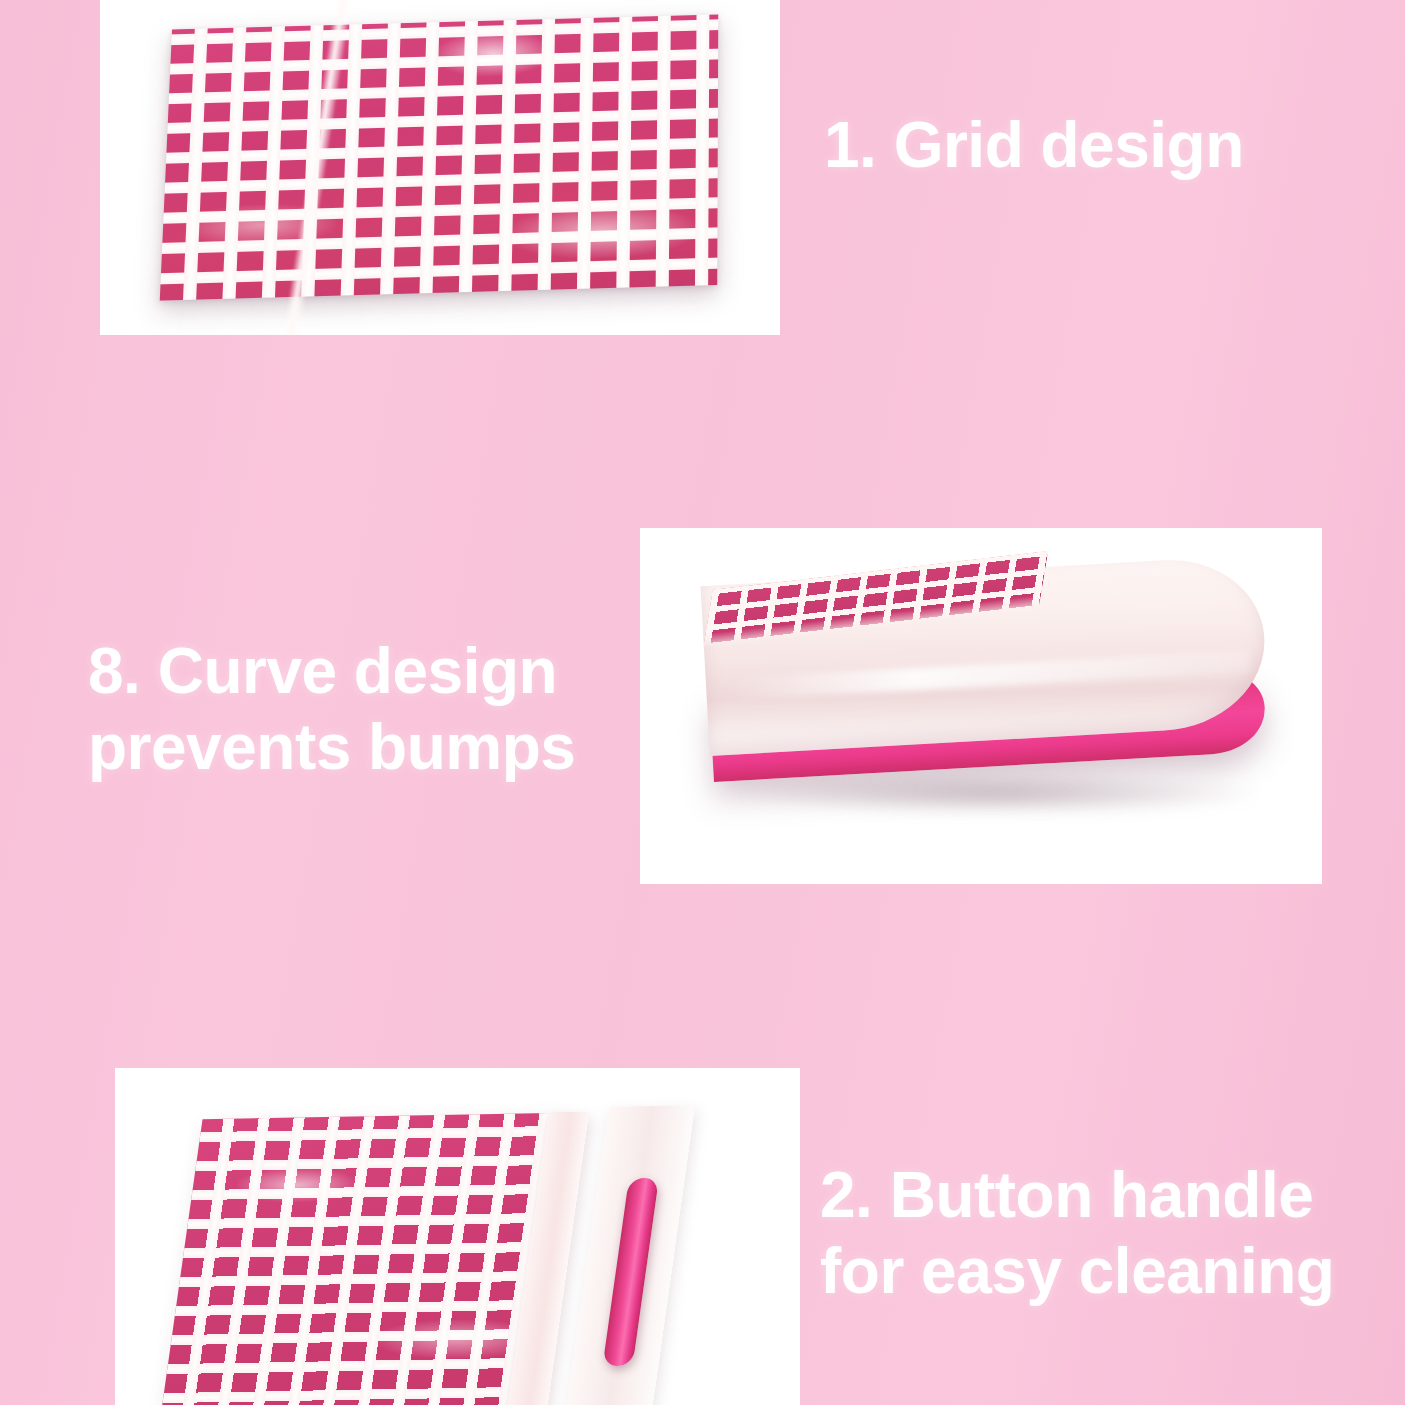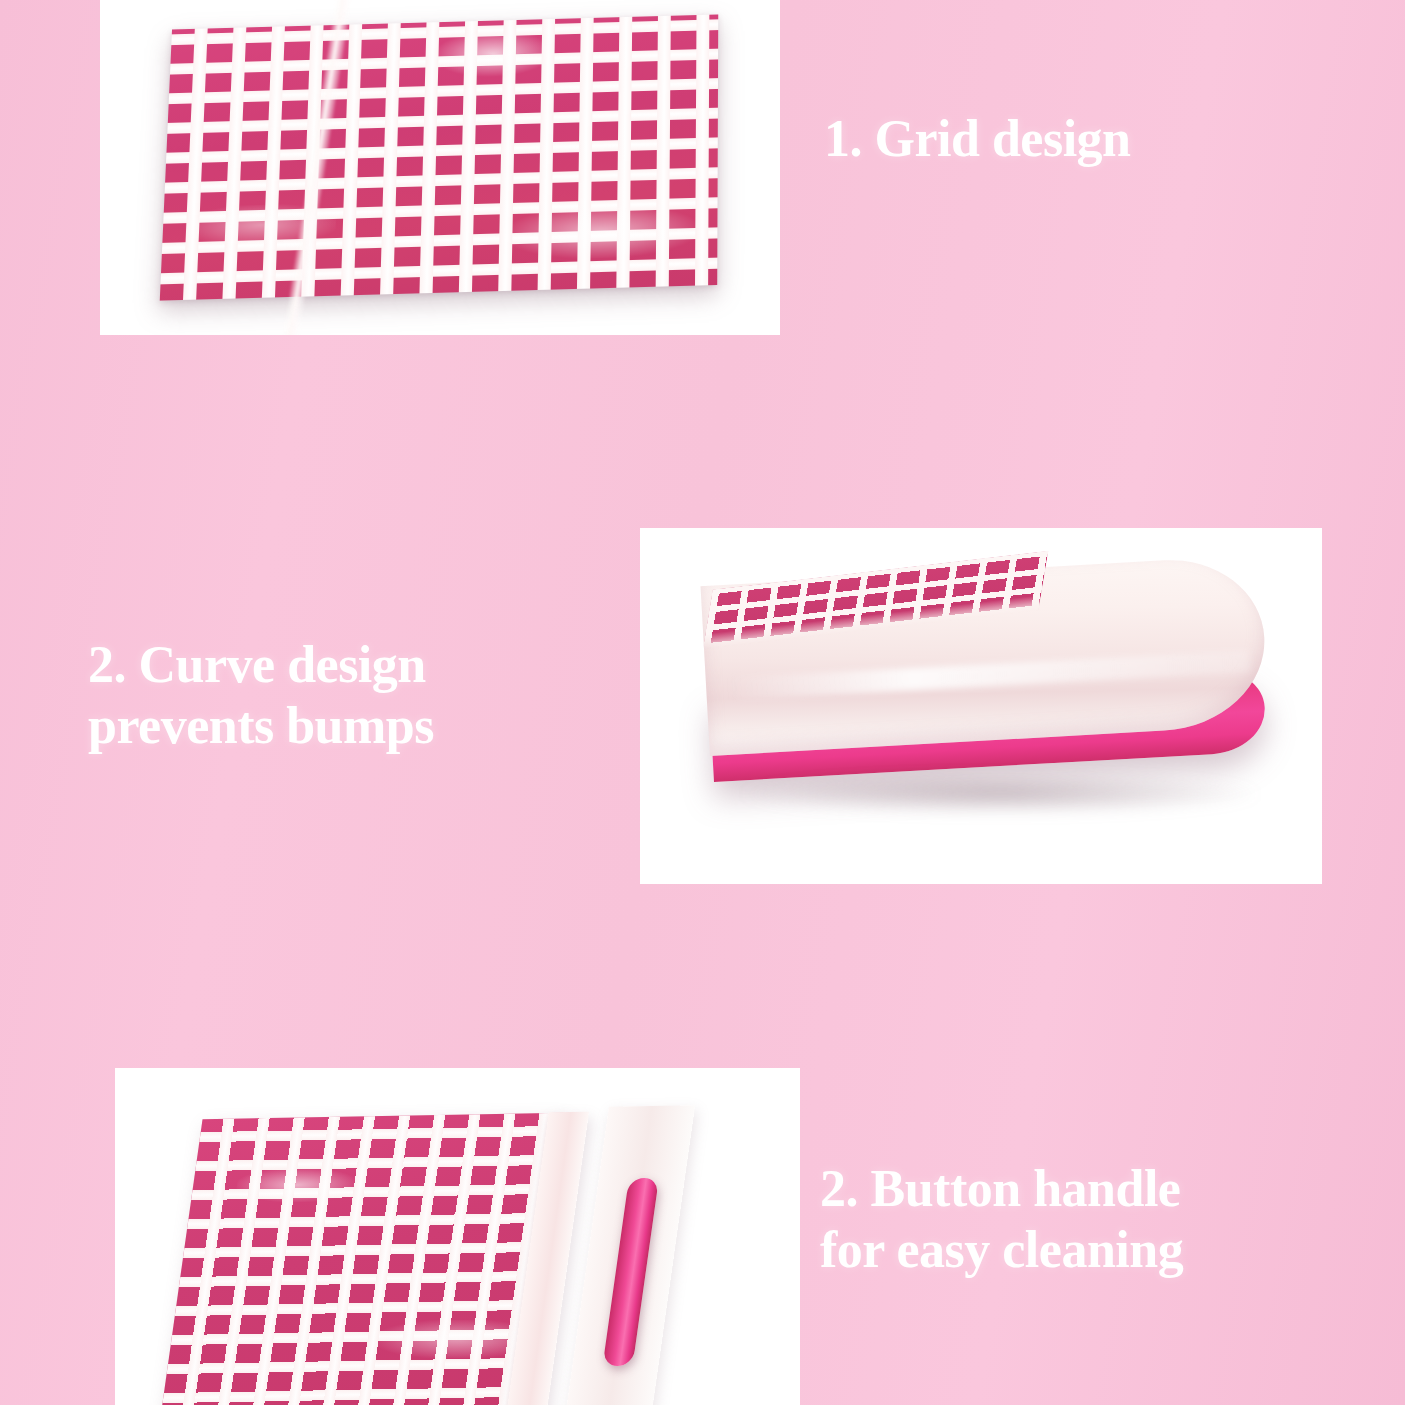--- a/index.html
+++ b/index.html
@@ -251,23 +251,23 @@
     width: 160px; height: 38px;
     background: radial-gradient(ellipse at center, rgba(255,255,255,0.5), rgba(255,255,255,0) 76%);
     transform: skewX(-9deg);
   }
 
   
   .caption {
     position: absolute;
     z-index: 5;
     color: #ffffff;
-    font-family: Liberation Serif, serif;
+    font-family: Liberation Sans, sans-serif;
     font-weight: bold;
-    font-size: 52px;
+    font-size: 64px;
     line-height: 1.18;
     letter-spacing: -0.5px;
     white-space: pre-line;
     text-shadow: 0 0 10px rgba(255,255,255,0.30);
   }
   #caption-1 { left: 824px; top: 108px; }
   #caption-2 { left: 88px;  top: 634px; }
   #caption-3 { left: 820px; top: 1158px; }
 </style>
 </head>
@@ -296,21 +296,21 @@
         <div class="tray2-shadow"></div>
         <div class="tray2-base"></div>
         <div class="tray2-body">
           <div class="tray2-mesh"></div>
         </div>
         <div class="tray2-gloss"></div>
       </div>
     </div>
   </div>
 
-  <div class="caption" id="caption-2">2. Curve design
+  <div class="caption" id="caption-2">8. Curve design
 prevents bumps</div>
 
   <div class="card" id="card-3">
     <div class="photo">
       <div class="panel3">
         <div class="panel3-grid"></div>
         <div class="panel3-hazea"></div>
         <div class="panel3-hazeb"></div>
         <div class="panel3-rail"></div>
         <div class="panel3-channel"></div>

